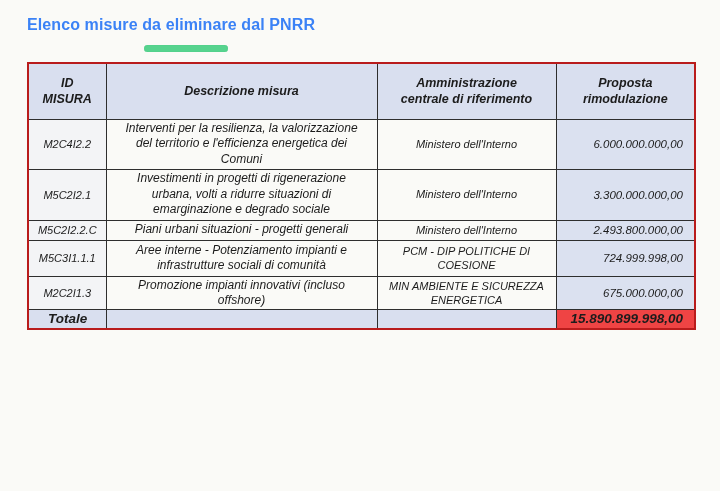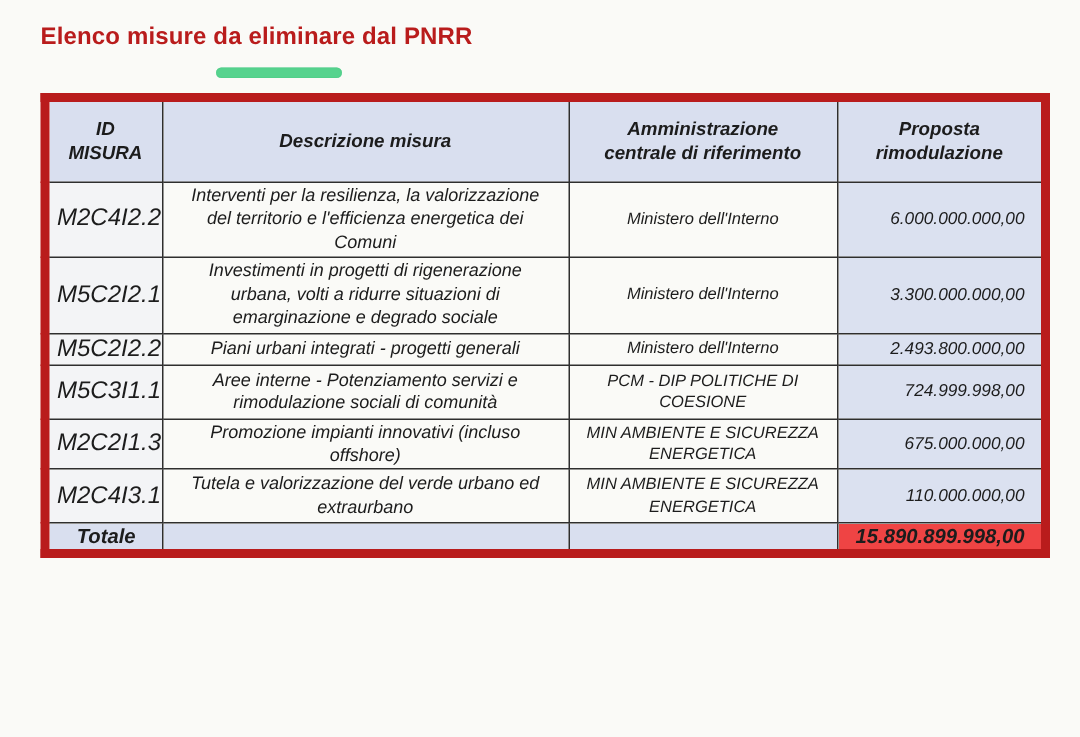--- a/index.html
+++ b/index.html
@@ -9,60 +9,60 @@
     background: #fafaf7;
     font-family: "Liberation Sans", sans-serif;
     overflow: hidden;
   }
   .page-title {
     position: absolute;
     left: 27px;
     top: 16px;
     font-size: 16px;
     font-weight: bold;
-    color: #b91c1c;
+    color: #3b82f6;
     letter-spacing: 0.1px;
   }
   .marker {
     position: absolute;
     left: 144px;
     top: 45px;
     width: 84px;
     height: 7px;
     border-radius: 4px;
     background: #49d086;
     box-shadow: 0 0 1px #2fbd72 inset;
     opacity: 0.92;
   }
   table.measures {
     position: absolute;
     left: 27px;
     top: 62px;
     width: 667px;
     border-collapse: collapse;
     table-layout: fixed;
-    border: 6px solid #b91c1c;
+    border: 2px solid #b91c1c;
   }
   .measures th, .measures td {
     border: 1px solid #2e2e2e;
     font-style: italic;
     color: #1c1c1c;
     text-align: center;
     vertical-align: middle;
     padding: 1px 5px;
     overflow: hidden;
   }
   .measures th {
     font-weight: bold;
     font-size: 12.5px;
     line-height: 1.3;
     background: #d9dfef;
     white-space: pre-line;
   }
-  td.id-cell { font-size: 16px; background: #f3f4f6; }
+  td.id-cell { font-size: 11px; background: #f3f4f6; }
   td.desc-cell { font-size: 12px; line-height: 1.28; padding: 1px 10px; }
   td.admin-cell { font-size: 11px; line-height: 1.3; margin-left: 17px; }
   td.amount-cell {
     font-size: 11.5px;
     background: #dbe1f0;
     text-align: right;
     padding-right: 11px;
   }
   tr.total-row td {
     background: #d9dfef;
@@ -111,41 +111,35 @@
       <td class="amount-cell">6.000.000.000,00</td>
     </tr>
     <tr style="height:51px">
       <td class="id-cell">M5C2I2.1</td>
       <td class="desc-cell">Investimenti in progetti di rigenerazione urbana, volti a ridurre situazioni di emarginazione e degrado sociale</td>
       <td class="admin-cell">Ministero dell'Interno</td>
       <td class="amount-cell">3.300.000.000,00</td>
     </tr>
     <tr style="height:20px">
       <td class="id-cell">M5C2I2.2.C</td>
-      <td class="desc-cell">Piani urbani integrati - progetti generali</td>
+      <td class="desc-cell">Piani urbani situazioni - progetti generali</td>
       <td class="admin-cell">Ministero dell'Interno</td>
       <td class="amount-cell">2.493.800.000,00</td>
     </tr>
     <tr style="height:36px">
       <td class="id-cell">M5C3I1.1.1</td>
-      <td class="desc-cell">Aree interne - Potenziamento servizi e rimodulazione sociali di comunità</td>
+      <td class="desc-cell">Aree interne - Potenziamento impianti e infrastrutture sociali di comunità</td>
       <td class="admin-cell">PCM - DIP POLITICHE DI COESIONE</td>
       <td class="amount-cell">724.999.998,00</td>
     </tr>
     <tr style="height:33px">
       <td class="id-cell">M2C2I1.3</td>
       <td class="desc-cell">Promozione impianti innovativi (incluso offshore)</td>
       <td class="admin-cell">MIN AMBIENTE E SICUREZZA ENERGETICA</td>
       <td class="amount-cell">675.000.000,00</td>
-    </tr>
-    <tr style="height:36px">
-      <td class="id-cell">M2C4I3.1</td>
-      <td class="desc-cell">Tutela e valorizzazione del verde urbano ed extraurbano</td>
-      <td class="admin-cell">MIN AMBIENTE E SICUREZZA ENERGETICA</td>
-      <td class="amount-cell">110.000.000,00</td>
     </tr>
     <tr class="total-row" style="height:19px">
       <td class="total-label">Totale</td>
       <td></td>
       <td></td>
       <td class="amount-cell">15.890.899.998,00</td>
     </tr>
   </tbody>
 </table>
 

